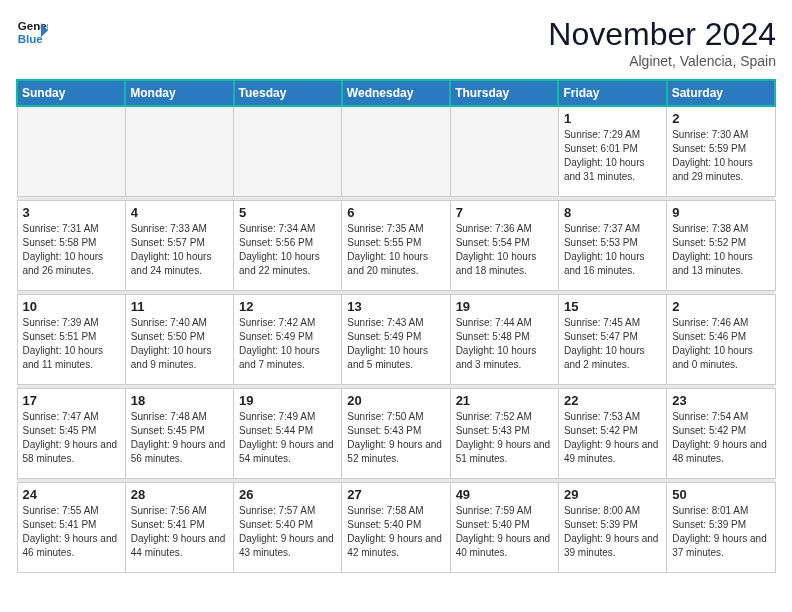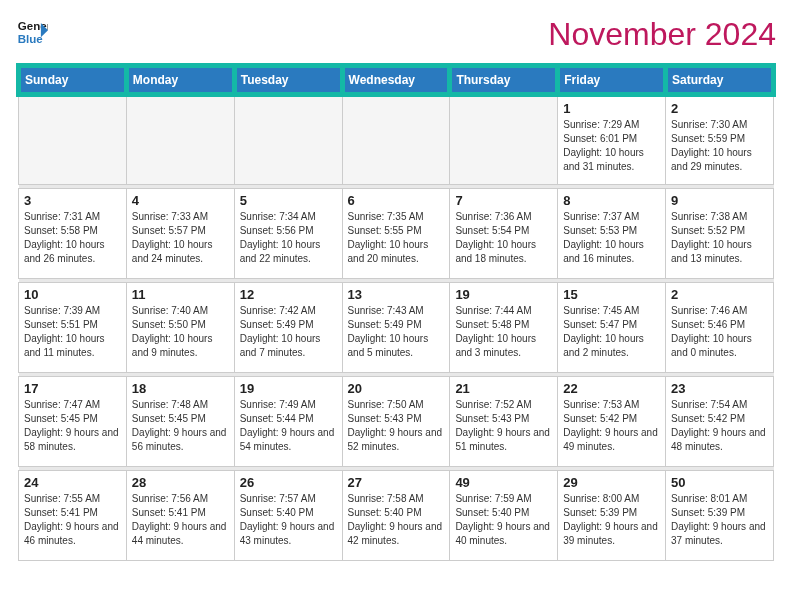--- a/index.html
+++ b/index.html
@@ -24,39 +24,39 @@
     .logo-icon {
       width: 32px;
       height: 32px;
     }
     .title-block {
       text-align: right;
     }
     .month-title {
       font-size: 32px;
       font-weight: normal;
-      color: #be185d;
+      color: #0f172a;
     }
     .location {
       font-size: 14px;
       color: #555;
     }
     .calendar {
       width: 100%;
       border-collapse: collapse;
       table-layout: fixed;
     }
     .calendar th {
       background-color: #2a7abf;
       color: #fff;
       font-size: 12px;
       font-weight: bold;
       padding: 5px 4px;
       text-align: left;
-      border: 5px solid #14b8a6;
+      border: 2px solid #14b8a6;
     }
     .calendar td {
       border: 1px solid #ccc;
       vertical-align: top;
       padding: 4px 5px;
       font-size: 10px;
       color: #333;
       height: 90px;
       background: #fff;
     }
@@ -82,20 +82,21 @@
 <div class="header">
   <div class="logo">
     <svg class="logo-icon" viewBox="0 0 36 36">
       <text x="2" y="16" font-size="13" font-weight="bold" fill="#1a1a1a">General</text>
       <text x="2" y="30" font-size="13" font-weight="bold" fill="#2a7abf">Blue</text>
       <polygon points="28,8 36,16 28,24" fill="#2a7abf"></polygon>
     </svg>
   </div>
   <div class="title-block">
     <div class="month-title">November 2024</div>
+    <div class="location">Alginet, Valencia, Spain</div>
   </div>
 </div>
 
 <table class="calendar">
   <thead>
     <tr>
     <th>Sunday</th>
         <th>Monday</th>
         <th>Tuesday</th>
         <th>Wednesday</th>

